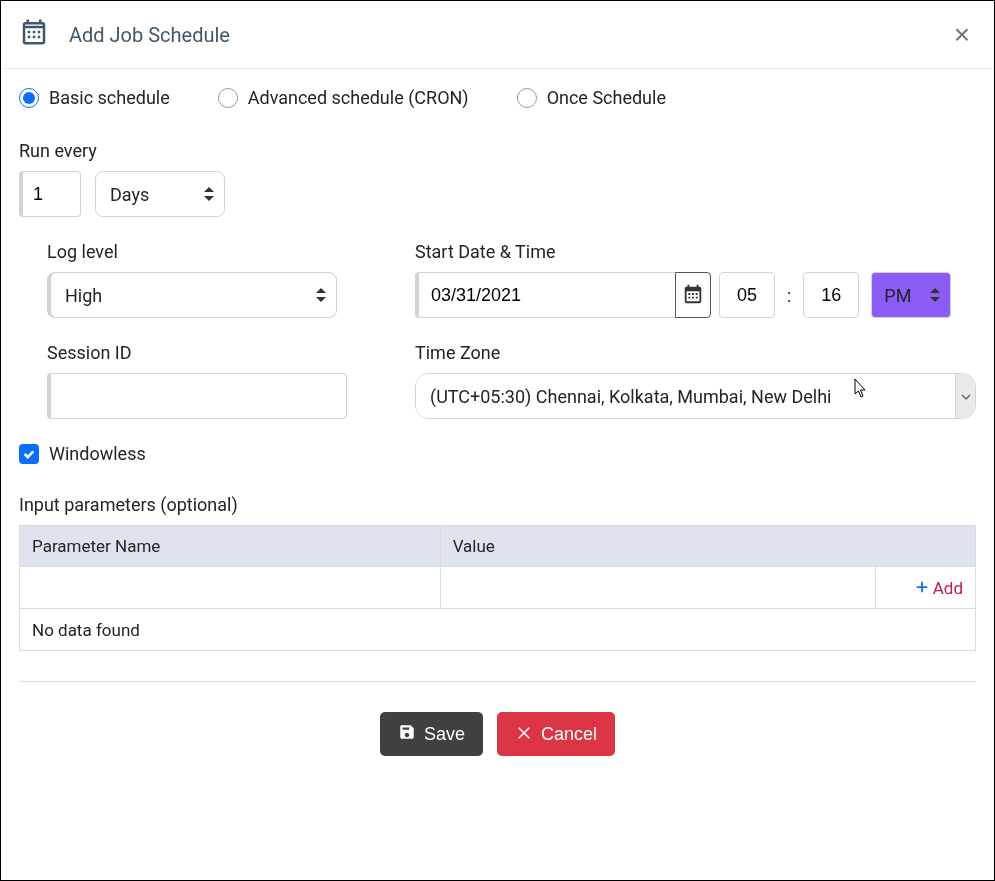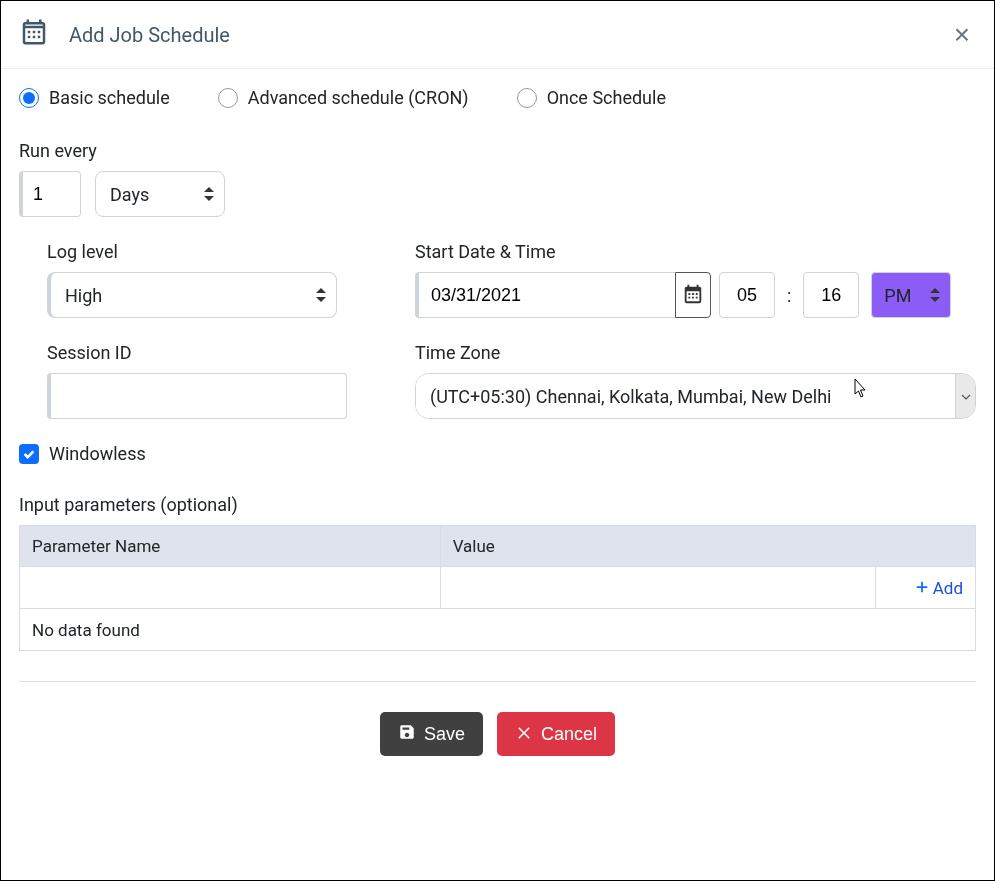--- a/index.html
+++ b/index.html
@@ -266,21 +266,21 @@
     padding: 10px 12px;
     border: 1px solid #d6dbe4;
   }
   .params-table td {
     border: 1px solid #d6dbe4;
     padding: 10px 12px;
     font-size: 17px;
     height: 42px;
   }
   .add-link {
-    color: #1d4ed8;
+    color: #be185d;
     cursor: pointer;
     display: inline-flex;
     align-items: center;
     gap: 4px;
     font-size: 17px;
   }
   .add-link svg { width: 14px; height: 14px; fill: #0d6efd; }
   .td-right { text-align: right; }
   .divider {
     border: none;

